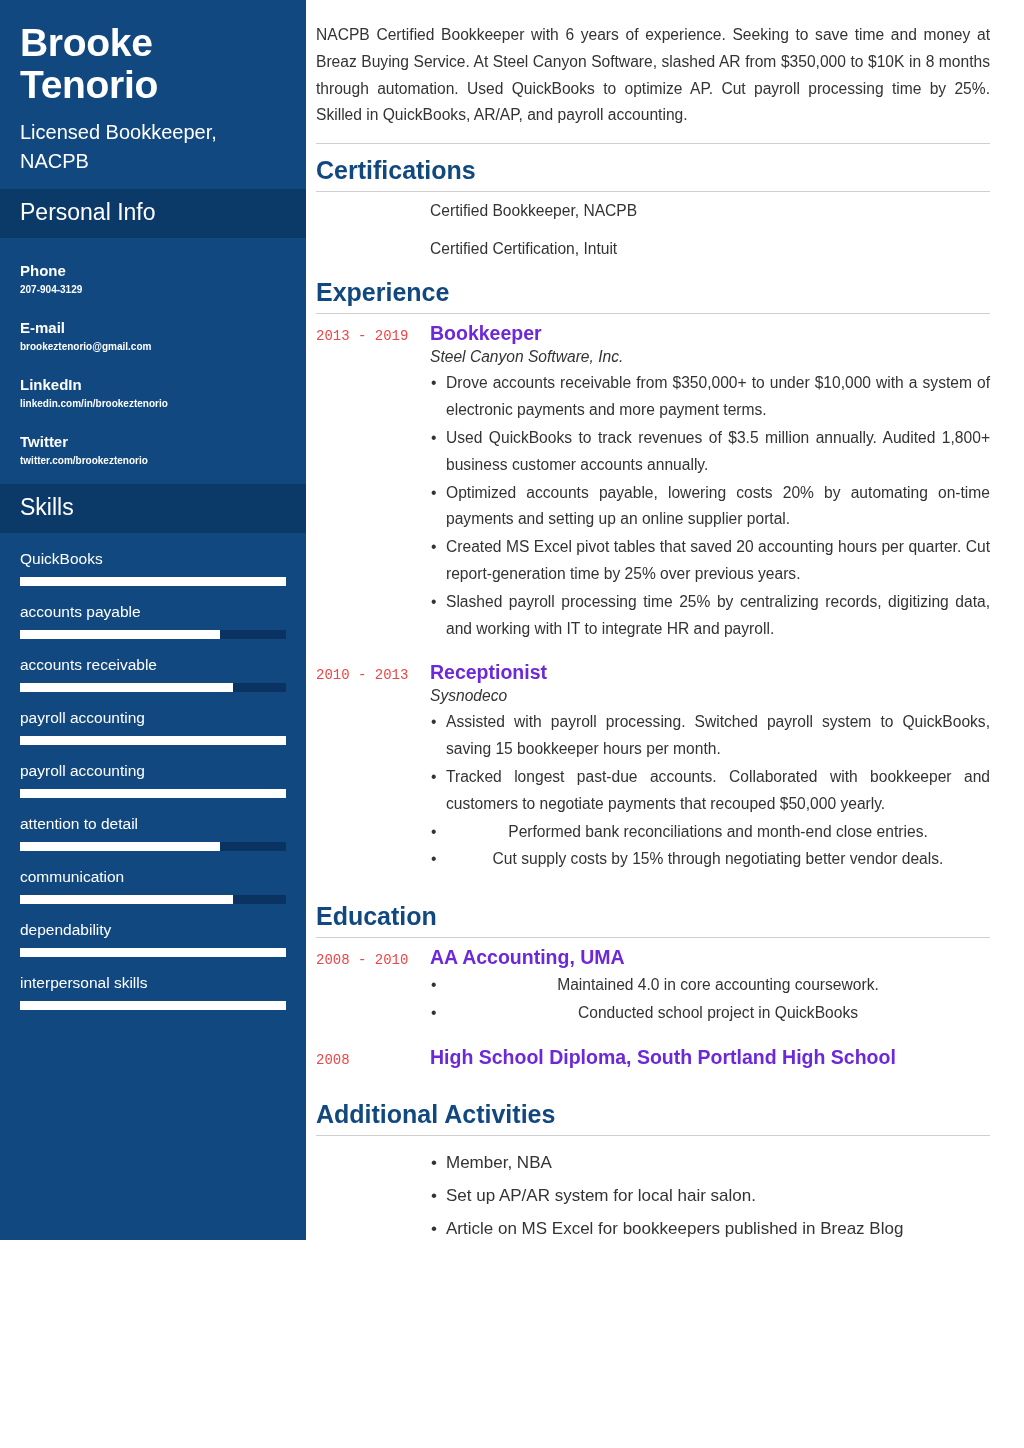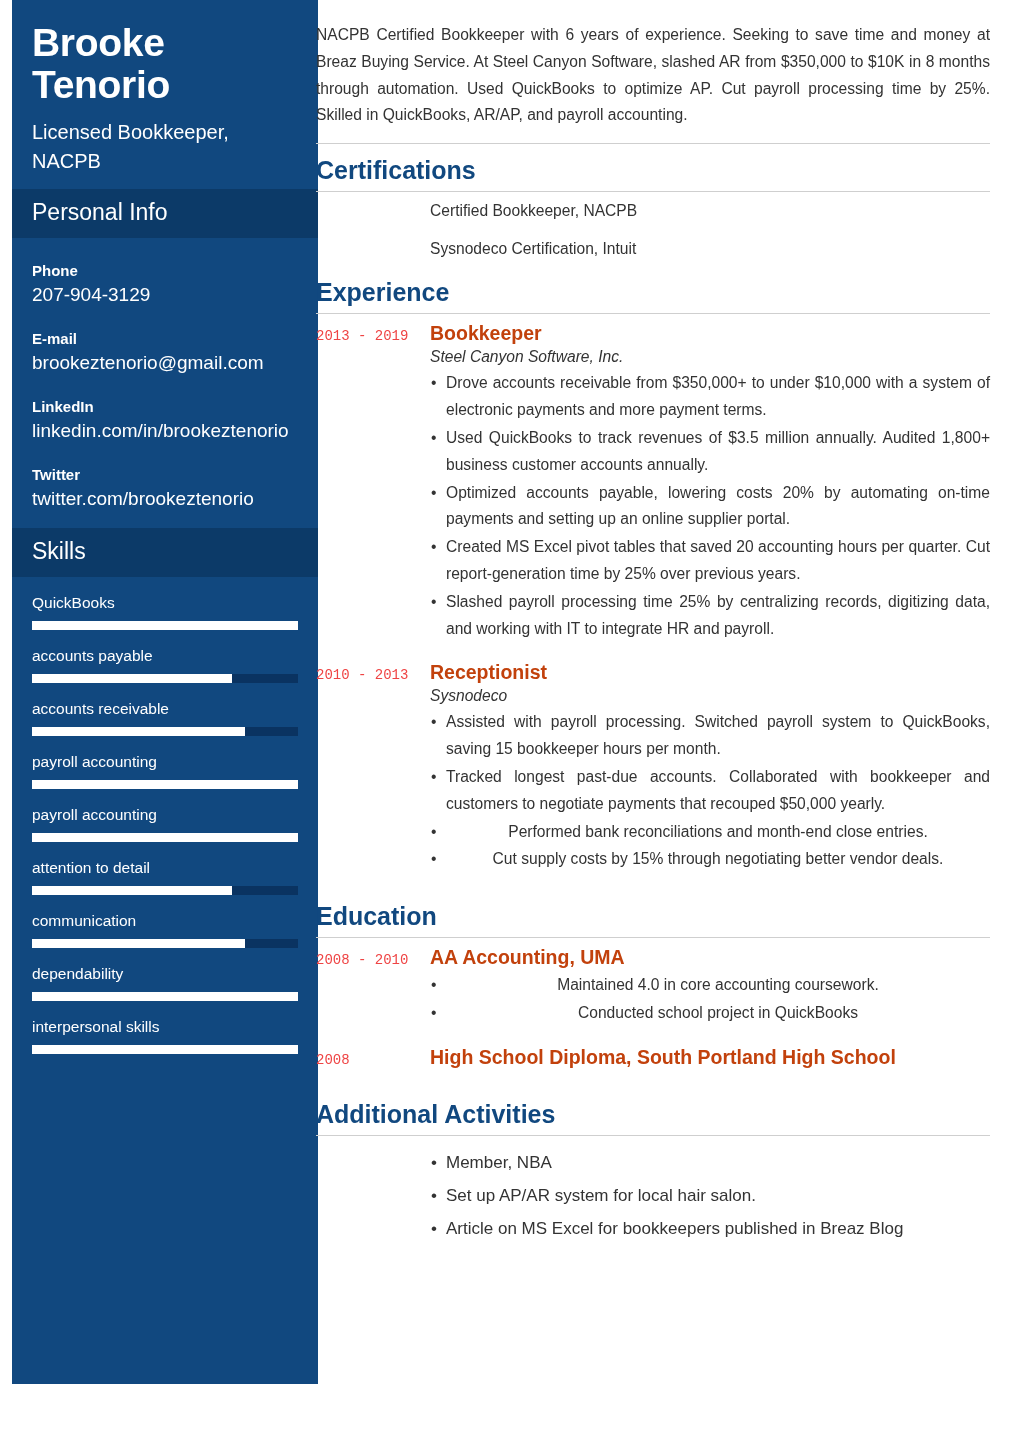--- a/index.html
+++ b/index.html
@@ -15,24 +15,24 @@
     position: relative;
     width: 1024px;
     height: 1448px;
     background: #ffffff;
     overflow: hidden;
     box-sizing: border-box;
   }
   
   .sidebar {
     position: absolute;
-    left: 12px;
+    left: 0;
     top: 0;
     width: 306px;
-    height: 1384px;
+    height: 1240px;
     background: #11487f;
     color: #ffffff;
     box-sizing: border-box;
   }
   .sidebar-inner {
     padding: 0 20px;
   }
   .name-block {
     padding: 22px 20px 14px 20px;
   }
@@ -60,23 +60,23 @@
   .sb-field {
     margin-top: 24px;
   }
   .sb-label {
     font-size: 15px;
     font-weight: bold;
     color: #ffffff;
     margin-bottom: 5px;
   }
   .sb-value {
-    font-size: 19px;
-    color: #ffffff;
-    font-weight: 400;
+    font-size: 10px;
+    color: #ffffff;
+    font-weight: 700;
   }
   .skill {
     margin-top: 17px;
   }
   .skill-name {
     font-size: 15.5px;
     color: #ffffff;
     margin-bottom: 9px;
   }
   .skill-track {
@@ -144,21 +144,21 @@
     padding-top: 2px;
     font-family: Liberation Mono, monospace;
   }
   .entry-body {
     flex: 1 1 auto;
     min-width: 0;
   }
   .entry-title {
     font-size: 19.5px;
     font-weight: bold;
-    color: #c2410c;
+    color: #6d28d9;
     margin-bottom: 3px;
   }
   .entry-sub {
     font-size: 15.6px;
     font-style: italic;
     color: #333333;
     margin-bottom: 4px;
   }
   ul.bullets {
     margin: 0;
@@ -306,21 +306,21 @@
   <main class="main">
 
     <p class="summary">NACPB Certified Bookkeeper with 6 years of experience. Seeking to save time and money at Breaz Buying Service. At Steel Canyon Software, slashed AR from $350,000 to $10K in 8 months through automation. Used QuickBooks to optimize AP. Cut payroll processing time by 25%. Skilled in QuickBooks, AR/AP, and payroll accounting.</p>
 
     <hr class="rule-top">
 
     <h2 class="sec-title">Certifications</h2>
     <hr class="rule">
     <ul class="cert-list">
       <li class="cert-item">Certified Bookkeeper, NACPB</li>
-      <li class="cert-item">Sysnodeco Certification, Intuit</li>
+      <li class="cert-item">Certified Certification, Intuit</li>
     </ul>
 
     <h2 class="sec-title">Experience</h2>
     <hr class="rule">
 
     <div class="entry">
       <div class="entry-date">2013 - 2019</div>
       <div class="entry-body">
         <div class="entry-title">Bookkeeper</div>
         <div class="entry-sub">Steel Canyon Software, Inc.</div>

